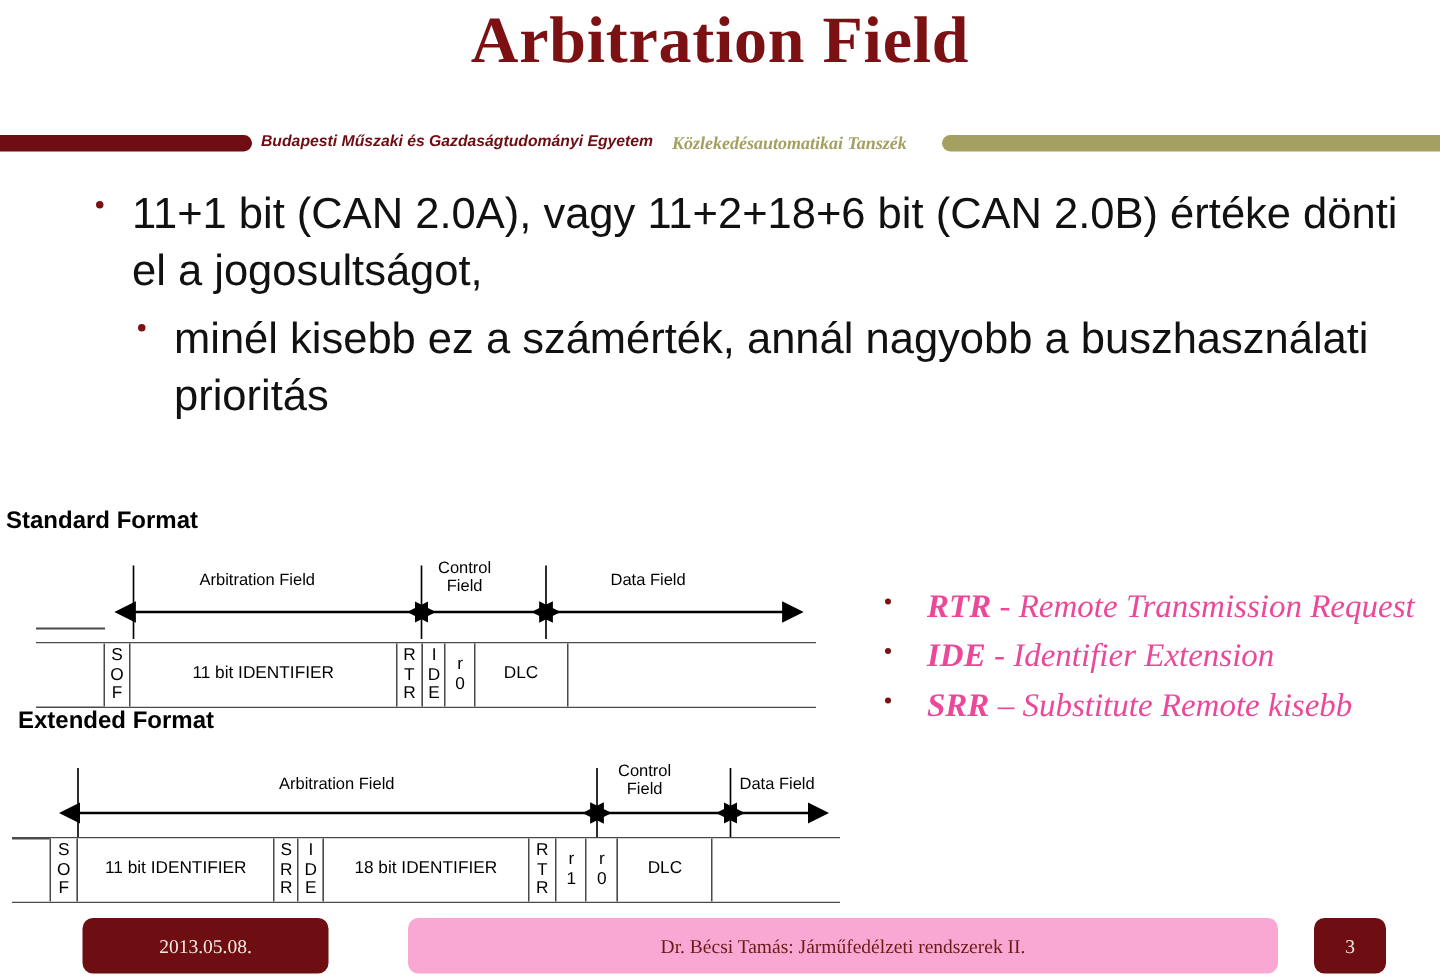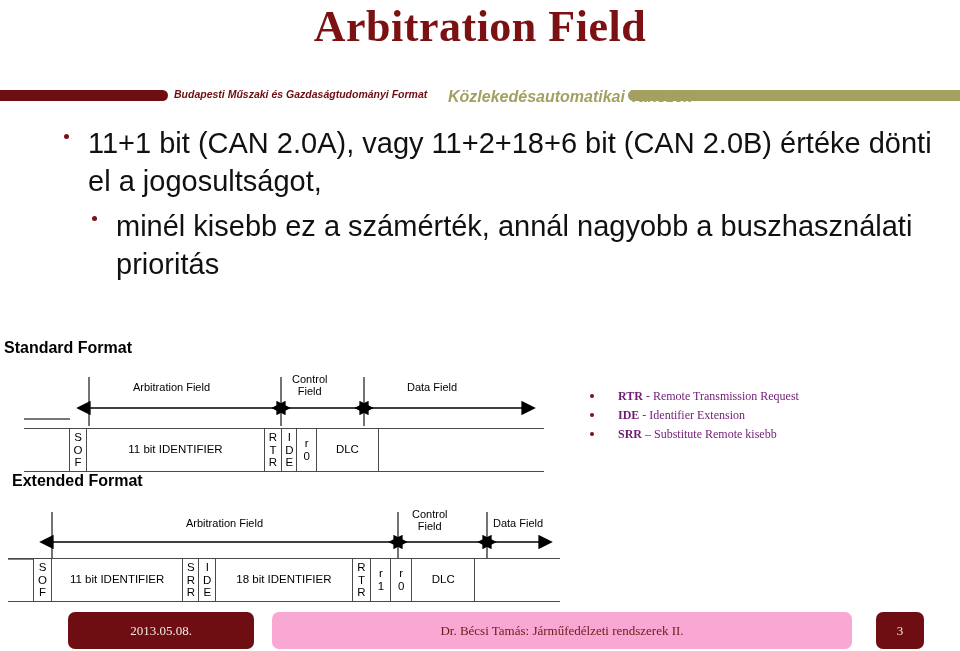--- a/index.html
+++ b/index.html
@@ -59,24 +59,24 @@
     font-family: "Liberation Sans", sans-serif;
     font-style: italic;
     font-weight: 700;
     font-size: 10.5px;
     color: #6e0d12;
     white-space: nowrap;
   }
   #banner-text-dept {
     position: absolute;
     left: 448px; top: 2px;
-    font-family: Liberation Sans, sans-serif;
+    font-family: Liberation Serif, serif;
     font-style: italic;
     font-weight: 700;
-    font-size: 16px;
+    font-size: 12px;
     color: #a3a062;
     white-space: nowrap;
   }
 
   
   #main-bullets {
     position: absolute;
     left: 58px;
     top: 124px;
     width: 880px;
@@ -174,24 +174,25 @@
   #glossary {
     position: absolute;
     left: 586px;
     top: 388px;
     width: 368px;
   }
   .gloss-item {
     position: relative;
     padding-left: 32px;
     font-family: "Liberation Serif", serif;
-    font-size: 12px;
+    font-size: 22px;
     line-height: 1.42;
-    color: #701a75;
+    color: #ec4899;
     margin-bottom: 2px;
+    font-style: italic;
   }
   .gloss-item .bullet-dot {
     position: absolute;
     left: 4px;
     top: 0.5em;
     width: 4px;
     height: 4px;
     border-radius: 50%;
     background: #7b1113;
   }
@@ -210,33 +211,33 @@
     top: 0;
     height: 37px;
     border-radius: 7px;
     display: flex;
     align-items: center;
     justify-content: center;
     font-family: "Liberation Serif", serif;
     font-size: 13px;
     color: #f2ece0;
   }
-  #footer-date { left: 68px; width: 186px; background: #6e0d12; }
+  #footer-date { left: 55px; width: 164px; background: #6e0d12; }
   #footer-title { left: 272px; width: 580px; background: #f9a8d4; color: #6b1a1a; }
   #footer-page { left: 876px; width: 48px; background: #6e0d12; }
 </style>
 </head>
 <body>
 
 <div id="slide-title">Arbitration Field</div>
 
 <div id="banner">
   <div id="banner-bar-left"></div>
   <div id="banner-bar-right"></div>
-  <div id="banner-text-uni">Budapesti Műszaki és Gazdaságtudományi Format</div>
+  <div id="banner-text-uni">Budapesti Műszaki és Gazdaságtudományi Egyetem</div>
   <div id="banner-text-dept">Közlekedésautomatikai Tanszék</div>
 </div>
 
 <div id="main-bullets">
   <div class="main-bullet">
     <span class="bullet-dot"></span>
     <span>11+1 bit (CAN 2.0A), vagy 11+2+18+6 bit (CAN 2.0B) értéke dönti el a jogosultságot,</span>
   </div>
   <div class="main-bullet indent-2">
     <span class="bullet-dot"></span>

